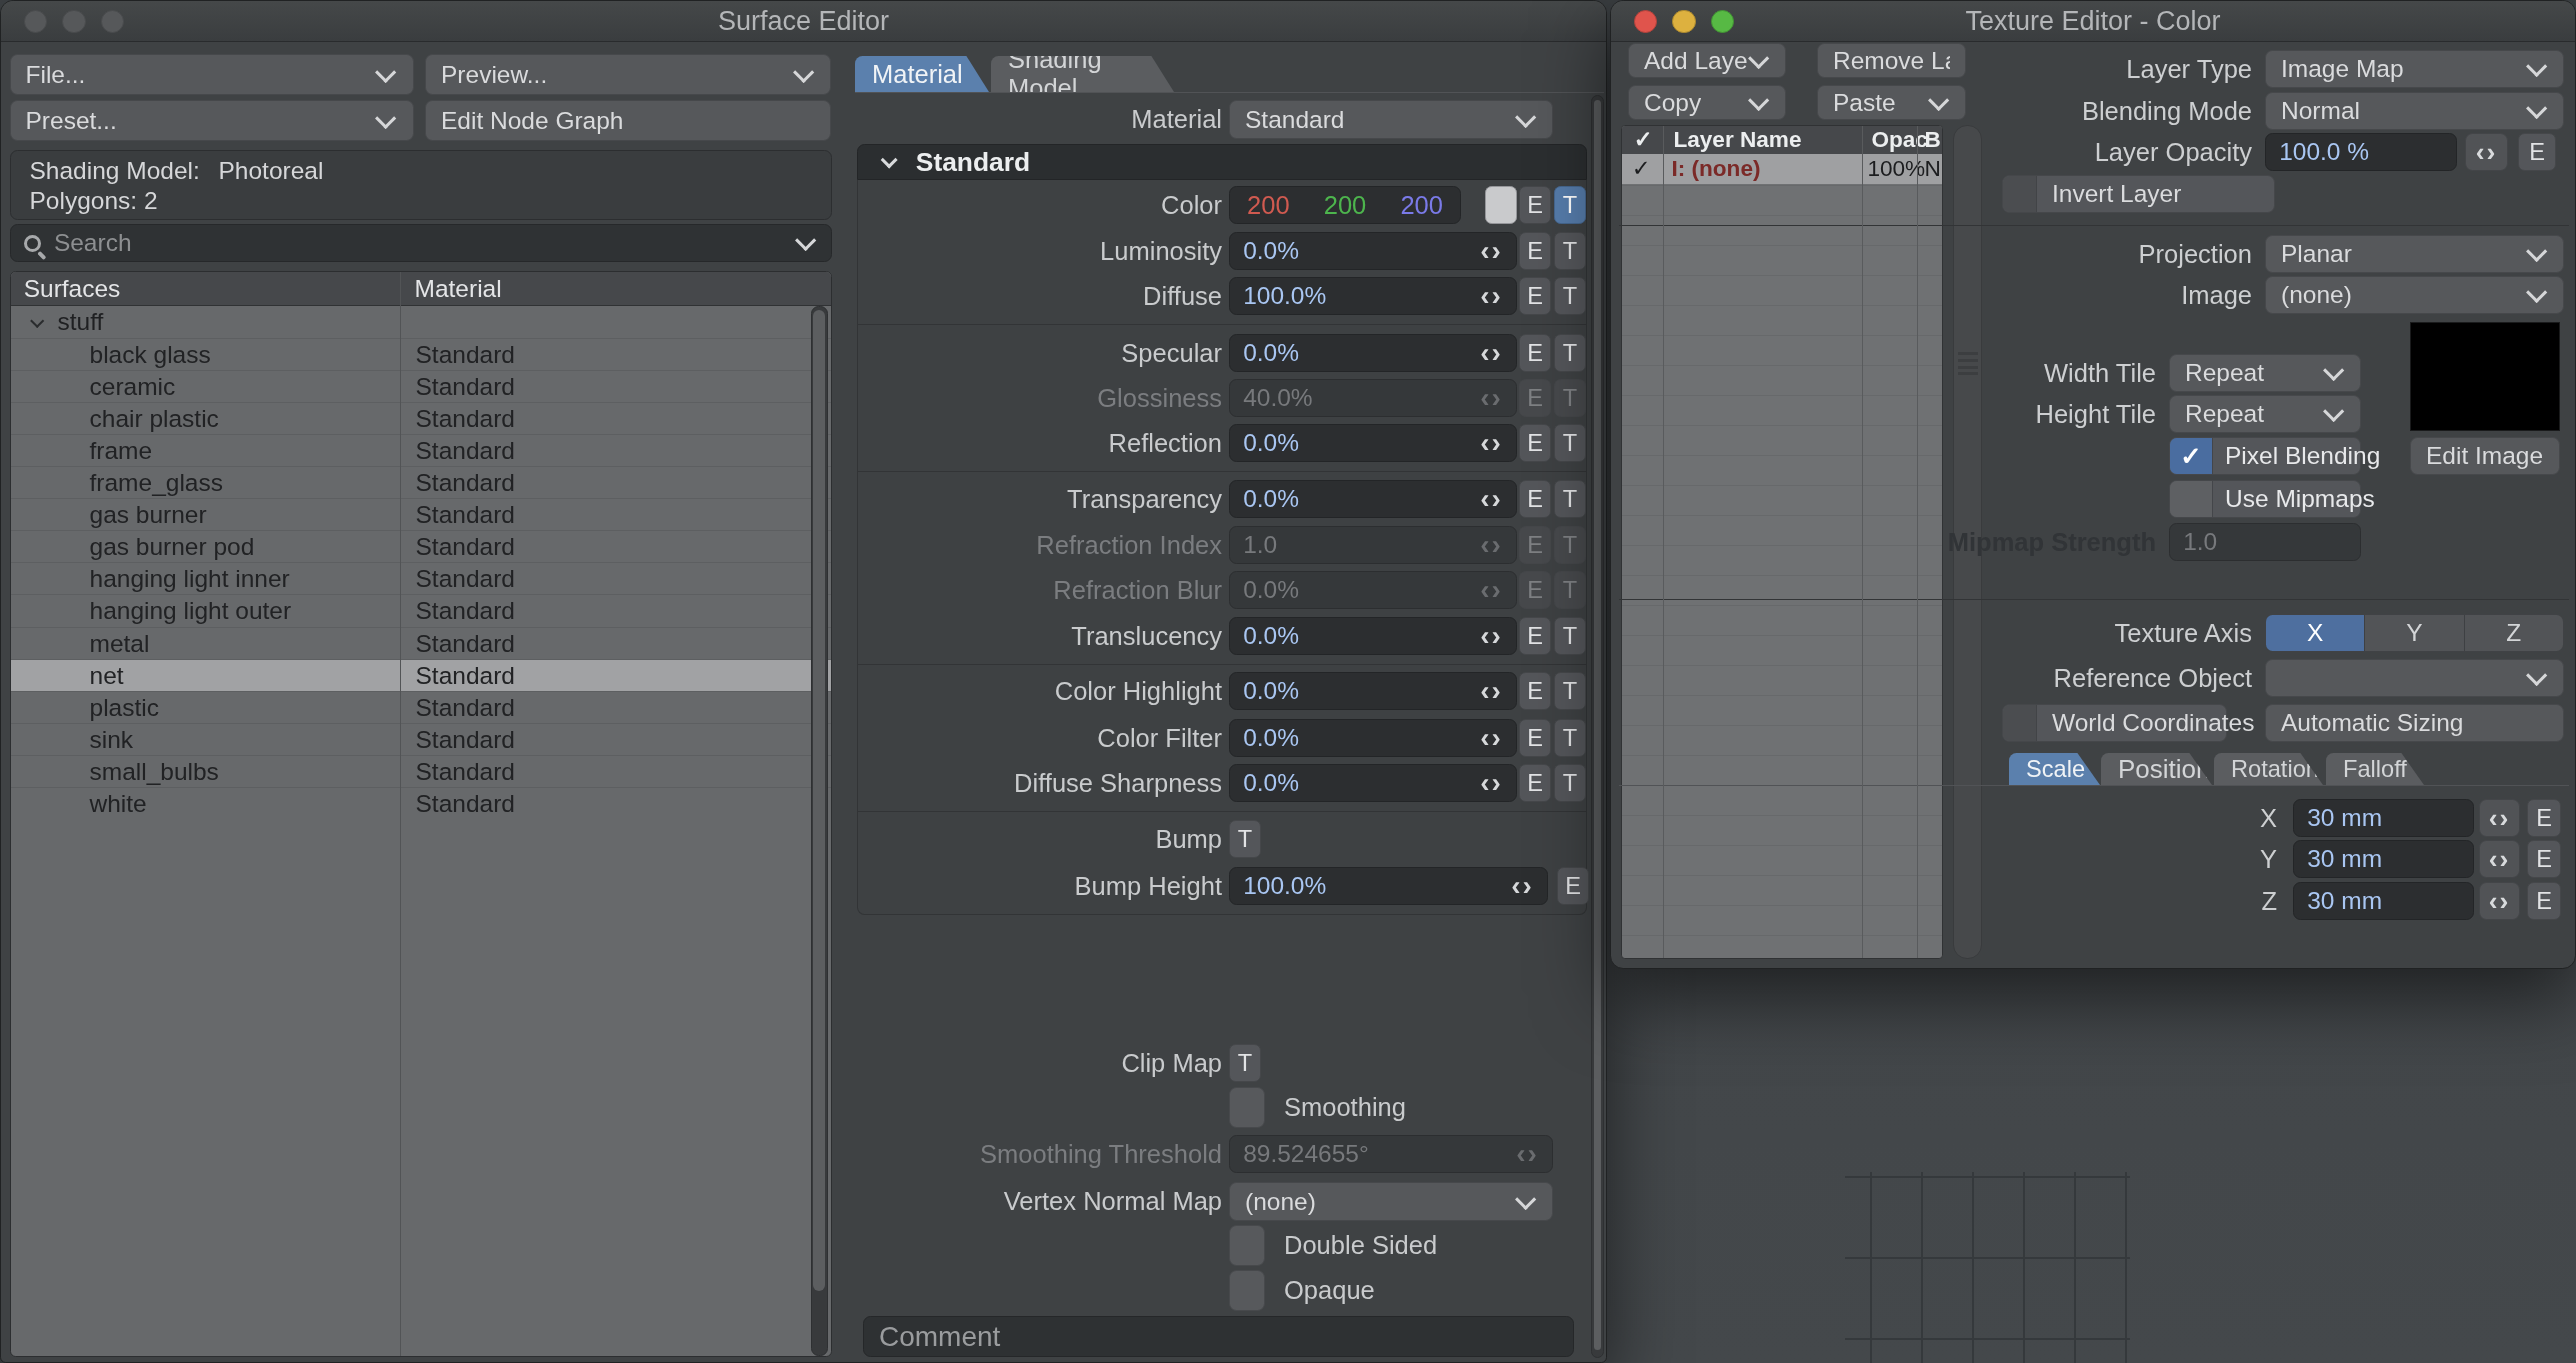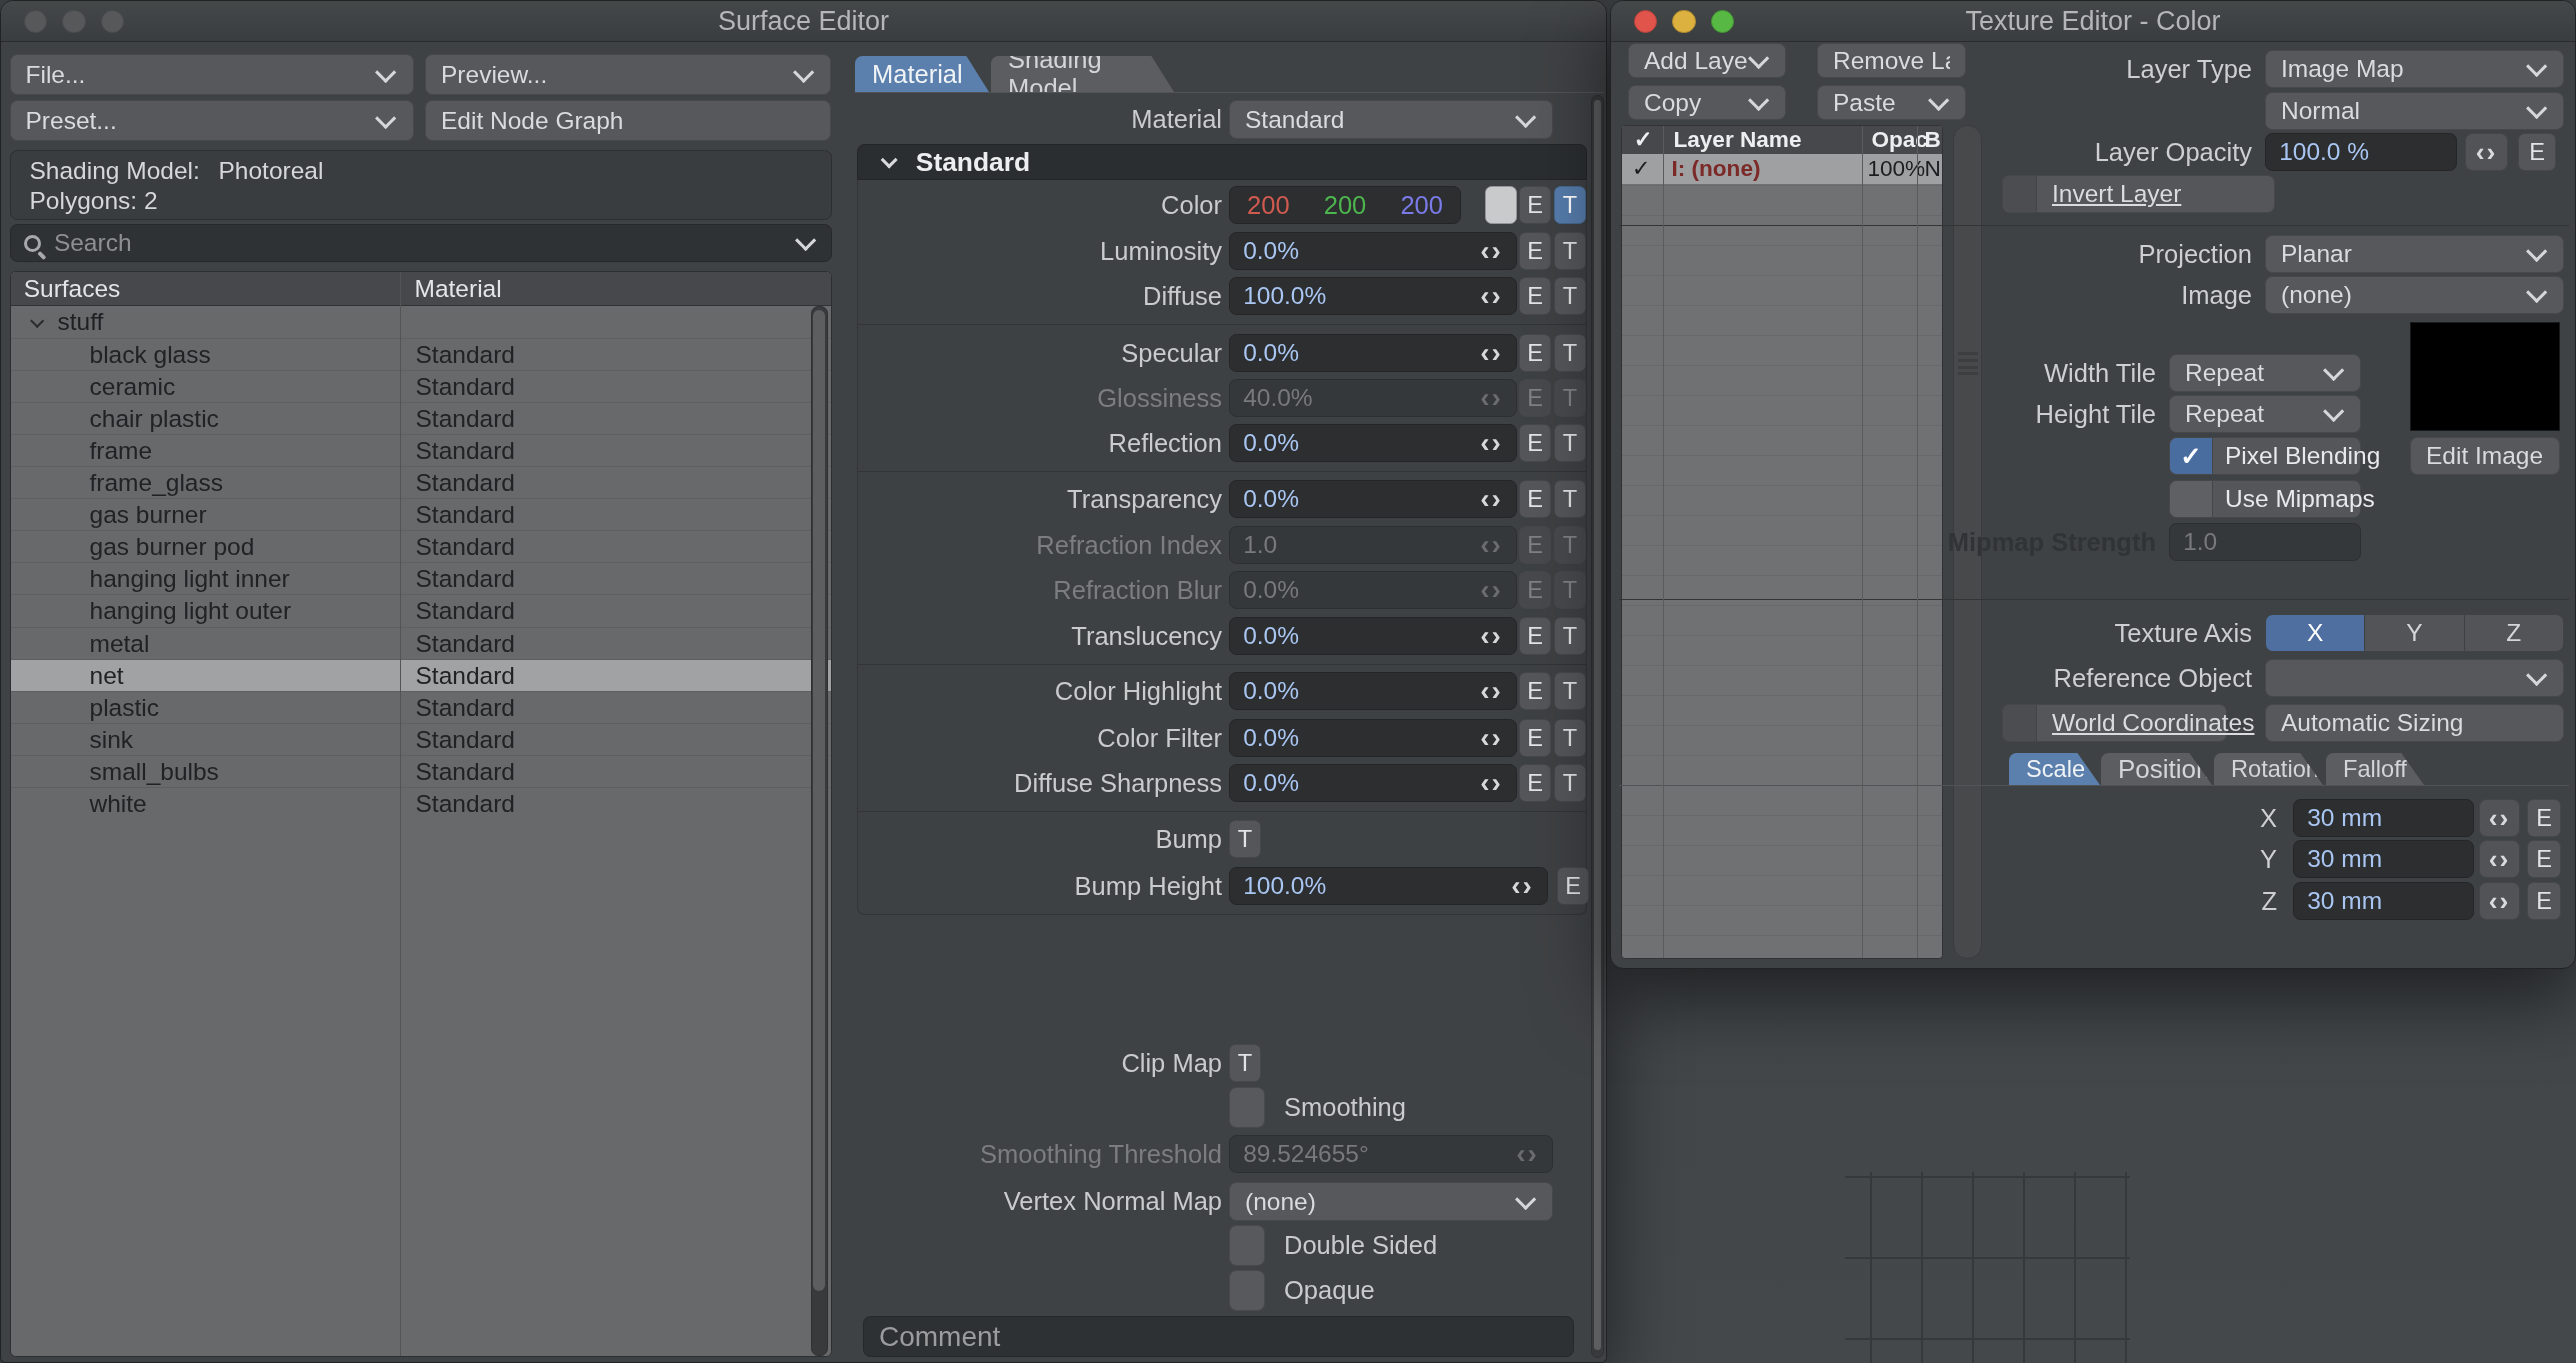--- a/index.html
+++ b/index.html
@@ -123,21 +123,21 @@
   
   .trow { position:absolute; left:0; width:961px; height:38px; }
   .tlab { position:absolute; left:0; top:0; width:641px; height:38px; line-height:38px;
     text-align:right; color:#cdcfd1; font-size:25.5px; white-space:nowrap; }
   .tlab.short { width:545px; }
   .tlab.dark { color:#313437; font-weight:bold; }
   .tog { position:absolute; background:#54565a; border:0.9px solid #45474a; border-radius:7.5px;
     height:38px; color:#dadbdd; font-size:24.5px; }
   .tog .ind { position:absolute; left:0; top:0; bottom:0; width:34px; background:#4b4d50;
     border-right:0.9px solid #424447; border-radius:6.6px 0 0 6.6px; }
-  .tog .tlbl { position:absolute; left:49px; line-height:36px; white-space:nowrap;text-decoration:underline; }
+  .tog .tlbl { position:absolute; left:49px; line-height:36px; white-space:nowrap; }
   .checkbtn { position:absolute; height:38px; background:#54565a; border:0.9px solid #45474a;
     border-radius:7.5px; color:#e8e9eb; font-size:24.5px; }
   .checkbtn .seg { position:absolute; left:0; top:0; bottom:0; width:43px; background:#5e6063;
     border-right:0.9px solid #44464a; border-radius:6.6px 0 0 6.6px; display:flex;
     align-items:center; justify-content:center; font-weight:bold; color:#fff; font-size:25.5px; }
   .checkbtn .seg.on { background:#4a6da0; }
   .checkbtn .clbl { position:absolute; left:55px; line-height:36px; white-space:nowrap;text-align:right; }
   .stepbtn { position:absolute; width:43px; height:38px; background:#515356; border:0.9px solid #434548;
     border-radius:7.5px; display:flex; align-items:center; justify-content:center;
     color:#d8dadc; font-weight:bold; font-size:26.4px; letter-spacing:1.9px; }
@@ -607,20 +607,21 @@
   </div>
 
   <div class="trow" style="top:49px">
     <span class="tlab">Layer Type</span>
     <div class="dd" style="left:654px;top:0;width:299px;height:38px">
       <span class="lbl">Image Map</span>
       <span class="chev"></span>
     </div>
   </div>
   <div class="trow" style="top:91px">
+    <span class="tlab">Blending Mode</span>
     <div class="dd" style="left:654px;top:0;width:299px;height:38px">
       <span class="lbl">Normal</span>
       <span class="chev"></span>
     </div>
   </div>
   <div class="trow" style="top:132px">
     <span class="tlab">Layer Opacity</span>
     <div class="field" style="left:654px;top:0;width:192px">
       <span>100.0 %</span>
     </div>

